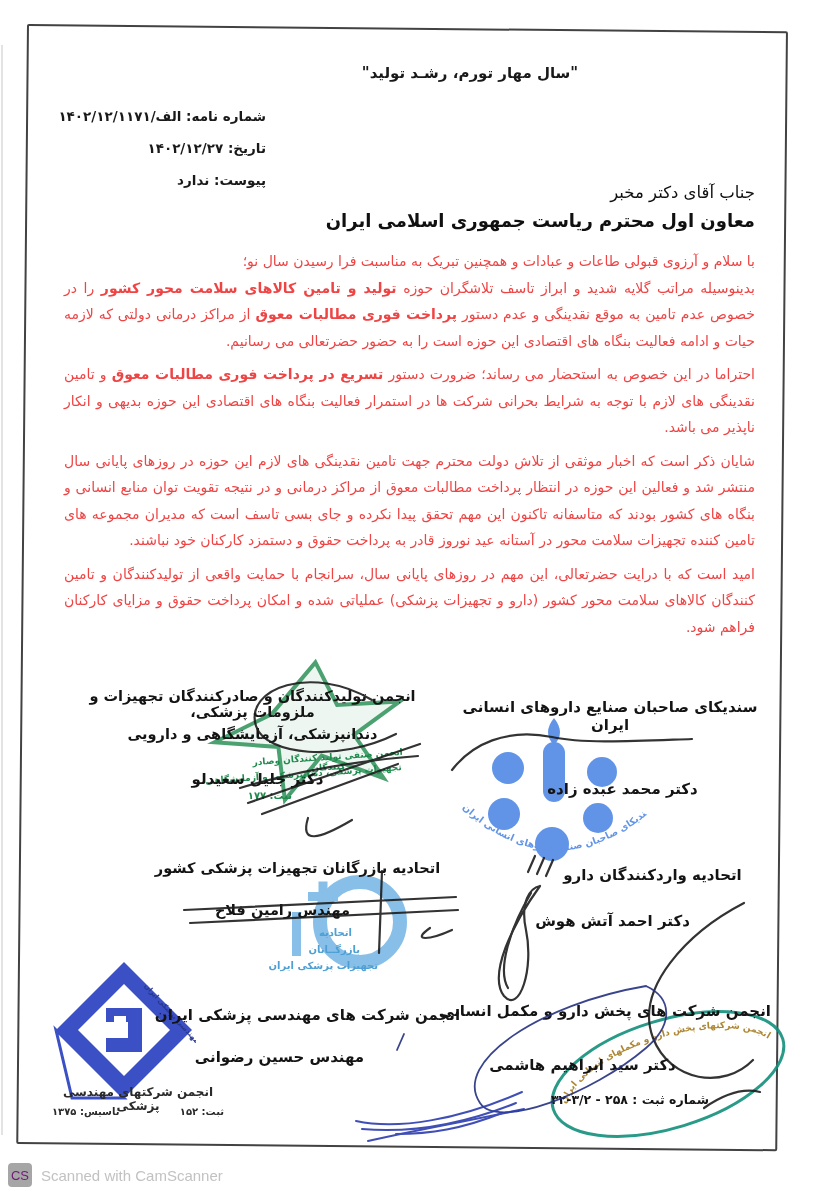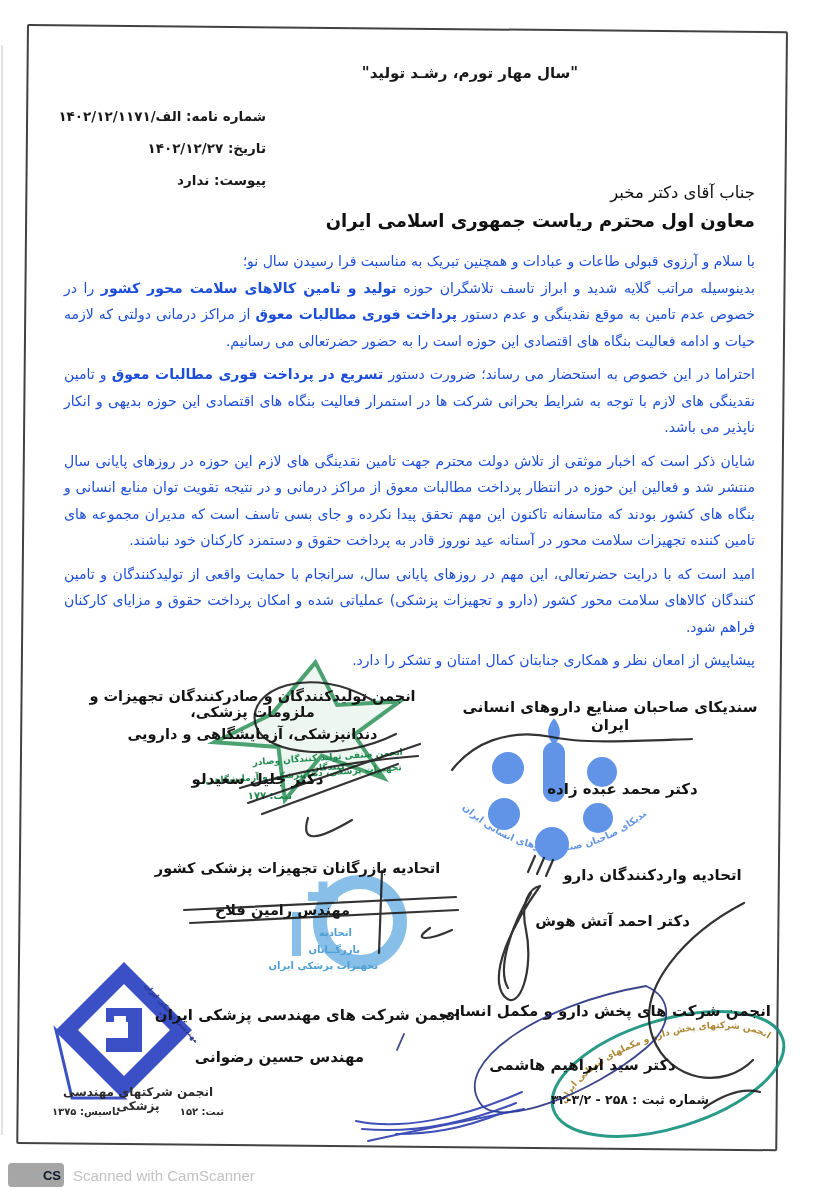--- a/index.html
+++ b/index.html
@@ -22,39 +22,38 @@
   .meta{
     position:absolute;top:100px;left:42px;width:224px;direction:rtl;text-align:right;
     font-size:13.5px;font-weight:700;line-height:32px;color:#191919;
   }
   .ltr{direction:ltr;unicode-bidi:isolate;}
   .recipient{position:absolute;top:183px;right:58px;direction:rtl;text-align:right;color:#101010;}
   .recipient .r1{font-size:16.5px;font-weight:400;}
   .recipient .r2{font-size:18px;font-weight:700;margin-top:8px;}
   .letter-body{
     position:absolute;top:248px;right:58px;left:64px;direction:rtl;
-    font-size:14px;line-height:26.5px;text-align:justify;color:#1d4ed8;z-index:1;
+    font-size:14px;line-height:26.5px;text-align:justify;color:#ef4444;z-index:1;
   }
   .para{margin:0 0 7px 0;}
   .b{font-weight:700;}
   .sig-org,.sig-name,.sig-reg{position:absolute;direction:rtl;font-weight:700;color:#141414;z-index:3;}
   .sig-org,.sig-name{text-align:center;}
   .stamp{position:absolute;z-index:2;}
   .stamp-txt{position:absolute;z-index:2;direction:rtl;font-weight:700;}
   .gs{color:#1f8a4d;text-align:center;}
   .bs{color:#4d9fd4;text-align:right;}
   .eng-cap{top:1085px;left:52px;width:172px;font-size:12px;color:#2b2b2b;text-align:center;}
   .eng-reg{top:1106px;left:52px;width:172px;font-size:10px;color:#2b2b2b;display:flex;justify-content:space-between;}
   .ink{position:absolute;inset:0;z-index:5;pointer-events:none;}
   .wm{position:absolute;left:8px;top:1163px;display:flex;align-items:center;gap:9px;z-index:6;}
   .wm-badge{
-    width:24px;height:24px;background:#a6a6a6;border-radius:4px;color:#0f172a;
-    font-weight:700;font-size:13px;display:flex;align-items:center;justify-content:center;
+    width:24px;height:24px;background:#a6a6a6;border-radius:4px;color:#701a75;
+    font-weight:400;font-size:13px;display:flex;align-items:center;justify-content:center;
     font-family:"Liberation Sans",sans-serif;
-    padding-left:32px;
   }
   .wm-text{color:#c2c2c2;font-size:15px;font-family:"Liberation Sans",sans-serif;}
 </style>
 </head>
 <body>
 
 <div class="page">
   <div class="scan-edge"></div>
   <div class="frame"></div>
 
@@ -80,21 +79,20 @@
   <div class="recipient">
     <div class="r1">جناب آقای  دکتر مخبر</div>
     <div class="r2">معاون  اول محترم ریاست جمهوری اسلامی ایران</div>
   </div>
 
   <div class="letter-body">
       <p class="para"><span>با سلام و آرزوی قبولی طاعات و عبادات و همچنین تبریک به مناسبت فرا رسیدن سال نو؛</span><br><span>بدینوسیله مراتب گلایه شدید و ابراز تاسف تلاشگران حوزه </span><span class="b">تولید و تامین کالاهای سلامت محور کشور</span><span> را در خصوص عدم تامین به موقع نقدینگی و عدم دستور </span><span class="b">پرداخت فوری مطالبات معوق</span><span> از مراکز درمانی دولتی که لازمه حیات و ادامه فعالیت بنگاه های اقتصادی این حوزه است را به حضور حضرتعالی می رسانیم.</span></p>
       <p class="para"><span>احتراما در این خصوص به استحضار می رساند؛ ضرورت دستور </span><span class="b">تسریع در پرداخت فوری مطالبات معوق</span><span> و تامین نقدینگی های لازم با توجه به شرایط بحرانی شرکت ها در استمرار فعالیت بنگاه های اقتصادی این حوزه بدیهی و انکار ناپذیر می باشد.</span></p>
       <p class="para"><span>شایان ذکر است که اخبار موثقی از تلاش دولت محترم جهت تامین نقدینگی های لازم این حوزه در روزهای پایانی سال منتشر شد و فعالین این حوزه در انتظار پرداخت مطالبات معوق از مراکز درمانی و در نتیجه تقویت توان منابع انسانی و بنگاه های کشور بودند که متاسفانه تاکنون این مهم تحقق پیدا نکرده و جای بسی تاسف است که مدیران مجموعه های تامین کننده تجهیزات سلامت محور در آستانه عید نوروز قادر به پرداخت حقوق و دستمزد کارکنان خود نباشند.</span></p>
       <p class="para"><span>امید است که با درایت حضرتعالی، این مهم در روزهای پایانی سال، سرانجام با حمایت واقعی از تولیدکنندگان و تامین کنندگان کالاهای سلامت محور کشور (دارو و تجهیزات پزشکی) عملیاتی شده و امکان پرداخت حقوق و مزایای کارکنان فراهم شود.</span></p>
-      <p class="para"><span>پیشاپیش از امعان نظر و همکاری جنابتان کمال امتنان و تشکر را دارد.</span></p>
     </div>
 
   <div class="sig-org" style="top:698px;left:445px;width:330px;font-size:15px;">سندیکای صاحبان صنایع داروهای انسانی ایران</div>
   <svg class="stamp" style="left:448px;top:712px;opacity:.82;" width="215" height="158" viewBox="0 0 215 158">
     <path d="M106,6 q-12,15 0,27 q12,-12 0,-27" fill="#3f7de2"></path>
     <rect x="95" y="30" width="22" height="60" rx="11" fill="#3f7de2"></rect>
     <circle cx="60" cy="56" r="16" fill="#3f7de2"></circle>
     <circle cx="154" cy="60" r="15" fill="#3f7de2"></circle>
     <circle cx="56" cy="102" r="16" fill="#3f7de2"></circle>
     <circle cx="150" cy="106" r="15" fill="#3f7de2"></circle>

